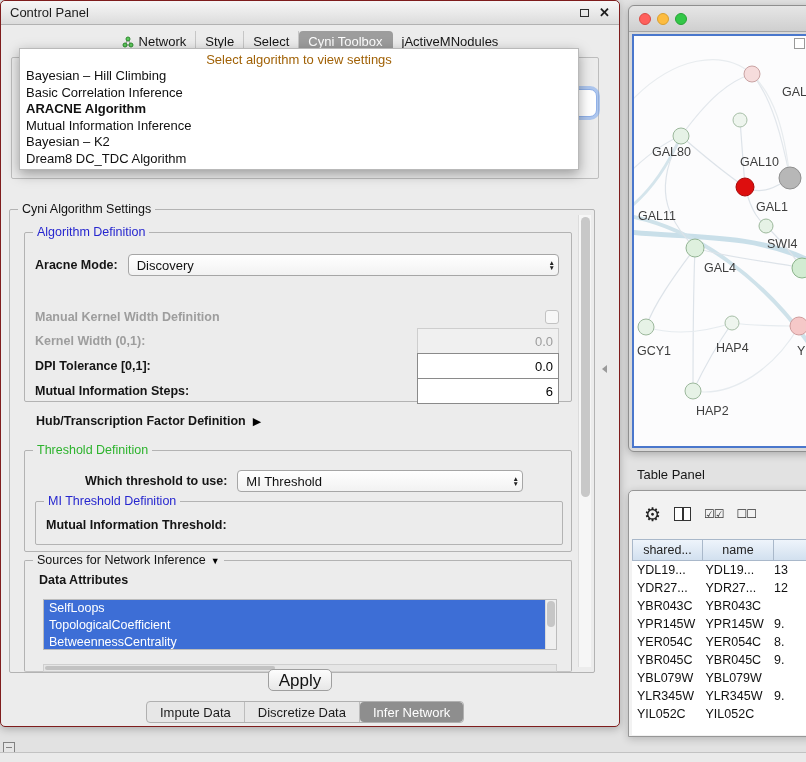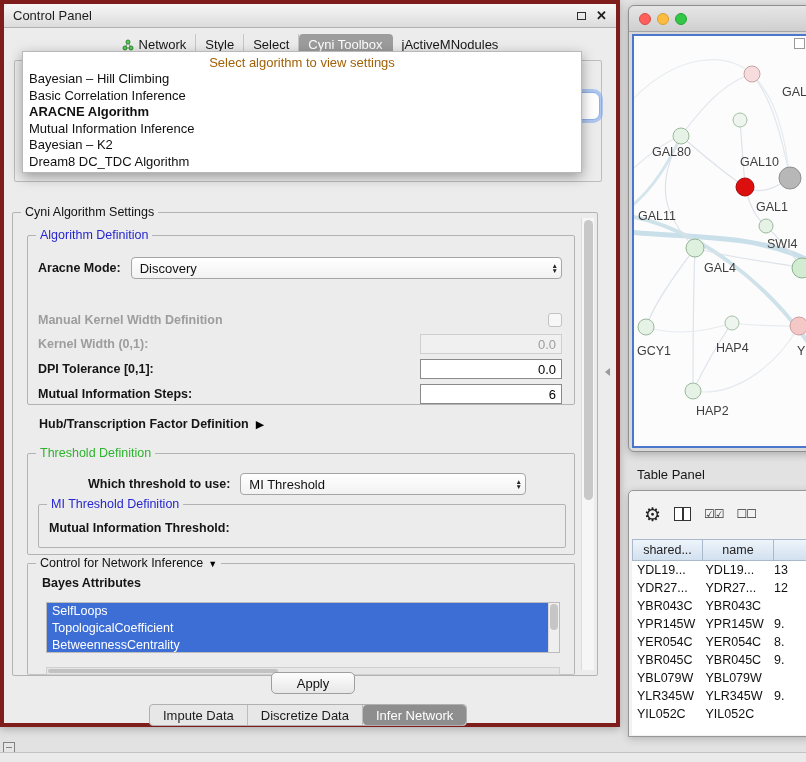--- a/index.html
+++ b/index.html
@@ -1,20 +1,20 @@
 <!DOCTYPE html>
 <html><head>
 <meta charset="utf-8">
 <style>
   * { box-sizing: border-box; }
   html,body { margin:0; padding:0; }
   body { font-family:"Liberation Sans", sans-serif; }
   #screen { position:relative; width:806px; height:762px; overflow:hidden; background:#e2e2e2; }
 
-  .window { position:absolute; background:#ececec; border:4px solid #7f1d1d; border-radius:0;
+  .window { position:absolute; background:#ececec; border:1px solid #7f1d1d; border-radius:5px;
             box-shadow:0 2px 8px rgba(0,0,0,.25); }
 
   
   #control-panel { left:0; top:8; width:620px; height:727px; }
   .titlebar { height:24px; background:linear-gradient(#f7f7f7,#dcdcdc); border-bottom:1px solid #b2b2b2;
               border-radius:5px 5px 0 0; display:flex; align-items:center; padding:0 9px; }
   .titlebar .title { font-size:13px; color:#1c1c1c; }
   .win-btns { margin-left:auto; display:flex; gap:10px; align-items:center; }
   .float-icon { width:9px; height:8px; border:1.5px solid #2e2e2e; display:inline-block; }
   .close-icon { font-size:13px; font-weight:bold; color:#1c1c1c; line-height:10px; }
@@ -52,21 +52,21 @@
   .row { position:absolute; left:10px; right:12px; height:24px; display:flex; align-items:center; }
   .blabel { font-weight:bold; font-size:12.5px; color:#151515; white-space:nowrap; }
   .blabel.disabled { color:#9d9d9d; }
 
   .combo { height:22px; flex:1; margin-left:10px; background:linear-gradient(#ffffff,#f2f2f2);
            border:1px solid #a6a6a6; border-radius:4px; display:flex; align-items:center;
            padding:0 3px 0 8px; font-size:13px; color:#111; }
   .combo .arrows { margin-left:auto; display:flex; flex-direction:column; align-items:center;
                    font-size:6.5px; line-height:5px; color:#222; padding-left:4px; }
 
-  .field { height:20px; width:142px; margin-left:auto; border:1px solid #8a8a8a; background:#fff;
+  .field { height:26px; width:142px; margin-left:auto; border:1px solid #8a8a8a; background:#fff;
            font-size:13px; color:#000; display:flex; align-items:center; justify-content:flex-end; padding:0 5px; }
   .field.disabled { background:#f0f0f0; border-color:#cecece; color:#9d9d9d; }
   .checkbox { margin-left:auto; width:14px; height:14px; border:1px solid #c2c2c2; background:#f7f7f7; border-radius:3px; }
 
   .hub-row { position:absolute; left:26px; top:202px; height:18px; display:flex; align-items:center; gap:7px; }
   .hub-row .tri { font-size:11px; color:#000; }
 
   #threshold-group { left:14px; top:240px; width:548px; height:102px; }
   .which-row { top:18px; padding-left:50px; }
   .which-row .combo { margin-right:36px; }
@@ -77,23 +77,23 @@
   .dn-arrow { font-size:9px; margin-left:5px; color:#000; }
   .src-subtitle { position:absolute; left:14px; top:12px; font-weight:bold; font-size:12.5px; color:#151515; }
   .attr-list { position:absolute; left:18px; top:38px; width:514px; height:51px; background:#fff;
                border:1px solid #bcbcbc; overflow:hidden; }
   .attr-item { height:17px; line-height:17px; font-size:12.5px; color:#fff; background:#3d6ed6; padding-left:5px; }
   .list-vscroll { position:absolute; right:0; top:0; bottom:0; width:11px; background:#efefef; border-left:1px solid #dadada; }
   .list-vthumb { position:absolute; top:1px; left:1px; width:8px; height:26px; background:#c6c6c6; border-radius:4px; }
   .h-scroll { position:absolute; left:18px; top:103px; width:514px; height:8px; background:#e6e6e6; border:1px solid #cfcfcf; }
   .h-thumb { position:absolute; left:1px; top:1px; width:230px; height:4px; background:#c2c2c2; border-radius:2px; }
 
-  .apply { position:absolute; left:267px; top:668px; width:84px; height:22px;
+  .apply { position:absolute; left:267px; top:668px; width:64px; height:22px;
            background:linear-gradient(#fdfdfd,#e7e7e7); border:1px solid #9f9f9f; border-radius:5px;
-           font-family:"Liberation Sans",sans-serif; font-size:13px; color:#111; }
+           font-family:"Liberation Sans",sans-serif; font-size:17px; color:#111; }
 
   .seg-tabs { position:absolute; left:145px; top:700px; display:flex; border:1px solid #b0b0b0;
               border-radius:4px; overflow:hidden; background:#e7e7e7; height:22px; }
   .seg { padding:0 13px; font-size:13px; color:#1b1b1b; display:flex; align-items:center;
          border-right:1px solid #bdbdbd; white-space:nowrap; }
   .seg:last-child { border-right:none; }
   .seg.selected { background:#8e8e8e; color:#fff; border-radius:4px; }
 
   .split-arrow { position:absolute; left:601px; top:364px; width:0; height:0;
                  border-top:4px solid transparent; border-bottom:4px solid transparent;
@@ -260,23 +260,23 @@
         <div id="mi-group" class="group">
           <span class="gtitle blue">MI Threshold Definition</span>
           <div class="row" style="top:12px; height:22px; right:8px;">
             <span class="blabel">Mutual Information Threshold:</span>
           </div>
         </div>
       </div>
 
       <div id="sources-group" class="group">
         <span class="gtitle plain">
-          <span>Control for Network Inference</span><span class="dn-arrow">▼</span>
+          <span>Sources for Network Inference</span><span class="dn-arrow">▼</span>
         </span>
-        <span class="src-subtitle">Bayes Attributes</span>
+        <span class="src-subtitle">Data Attributes</span>
         <div class="attr-list">
           <div id="attr-items">
               <div class="attr-item">SelfLoops</div>
               <div class="attr-item">TopologicalCoefficient</div>
               <div class="attr-item">BetweennessCentrality</div>
               <div class="attr-item">gal4RGexp</div>
             </div>
           <div class="list-vscroll">
             <div class="list-vthumb"></div>
           </div>

